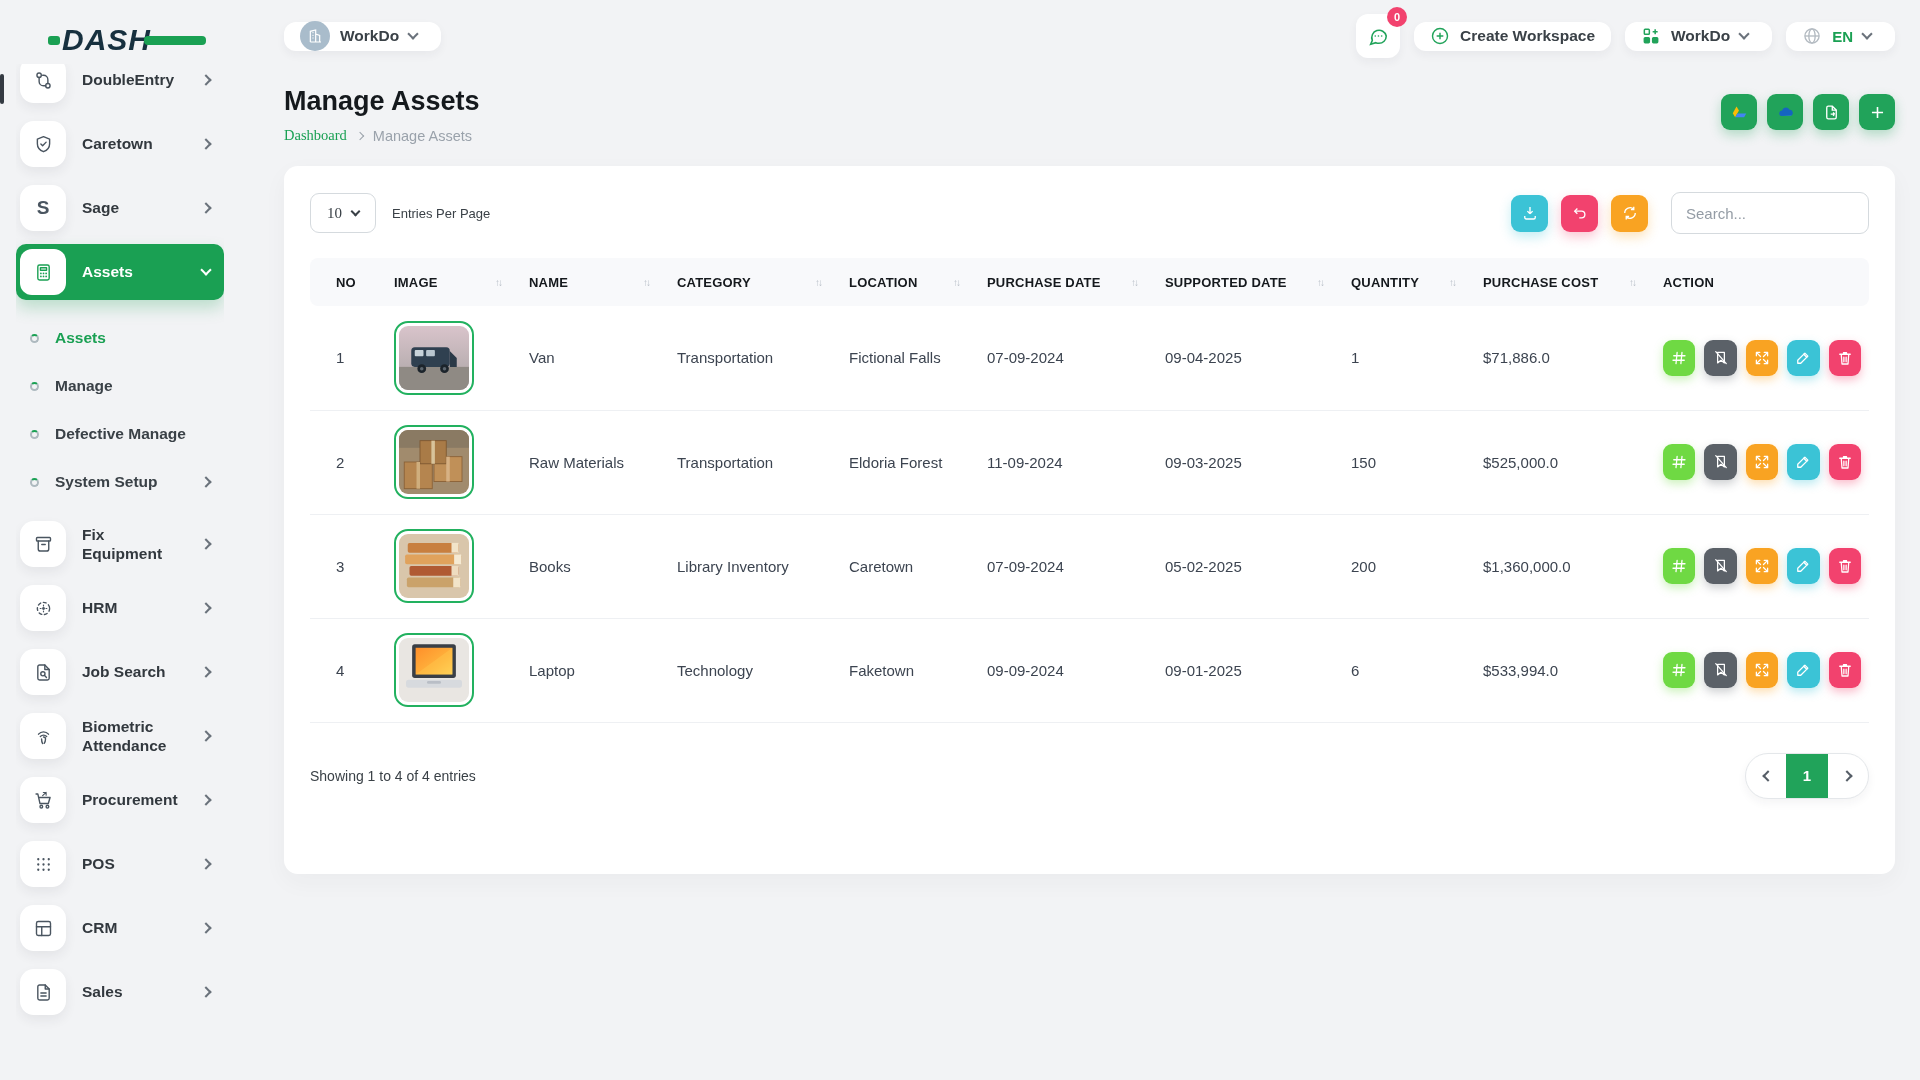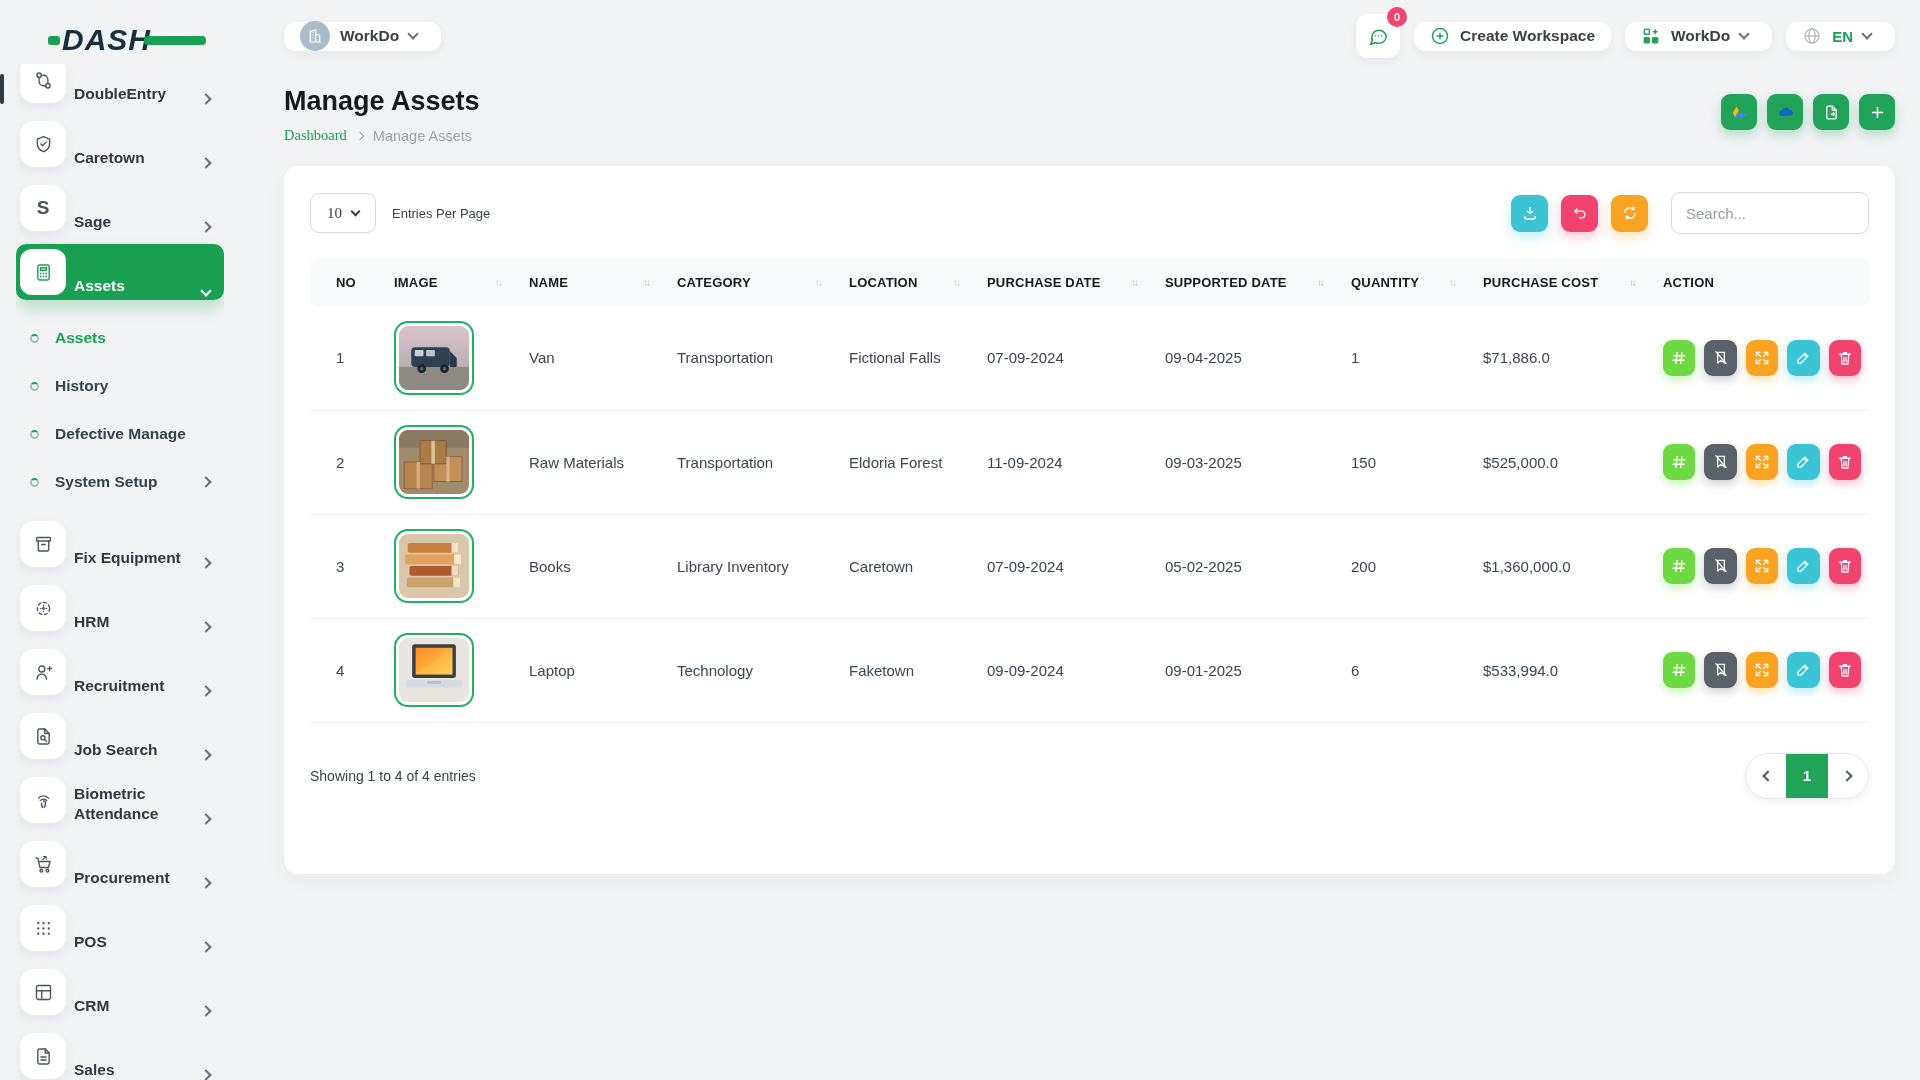--- a/index.html
+++ b/index.html
@@ -7,21 +7,21 @@
 
   
   .sidebar { position:fixed; left:0; top:0; width:240px; height:1080px; padding:18px 16px 0 16px; }
   .scrollhint { position:absolute; left:0; top:74px; width:4px; height:30px; background:#343a42; border-radius:2px; }
   .logo { position:relative; height:44px; display:flex; align-items:center; padding-left:46px; }
   .logo-dot { position:absolute; left:32px; top:18px; width:12px; height:9px; background:#1aa053; border-radius:3px; }
   .logo-text { font-size:30px; font-weight:800; letter-spacing:1px; color:#17303f; font-style:italic; }
   .logo-bar { position:absolute; left:128px; top:18px; width:62px; height:9px; background:#1aa053; border-radius:4px; }
   .menu-wrap { overflow:hidden; height:1016px; margin-top:2px; }
   .menu { margin-top:-12px; }
-  .sb-item { display:flex; align-items:flex-end; gap:8px; padding:5px 6px 5px 4px; margin-bottom:8px; cursor:pointer; border-radius:10px; }
+  .sb-item { display:flex; align-items:center; gap:16px; padding:5px 6px 5px 4px; margin-bottom:8px; cursor:pointer; border-radius:10px; }
   .sb-ic { width:46px; height:46px; flex:0 0 46px; background:#fff; border-radius:14px; display:flex; align-items:center; justify-content:center; box-shadow:0 5px 12px rgba(40,48,56,.07); color:#4a5560; font-weight:600; }
   .sb-ic svg { width:21px; height:21px; }
   .sb-label { font-size:15.5px; font-weight:600; color:#32383e; line-height:1.25; flex:1; }
   .chev { width:8px; height:8px; border-right:2px solid #6a727b; border-bottom:2px solid #6a727b; transform:rotate(-45deg); margin-right:8px; flex:0 0 8px; }
   .chev.down { transform:rotate(45deg); margin-top:-4px; }
   .sb-item.active { background:#1aa053; box-shadow:0 8px 16px rgba(26,160,83,.25); }
   .sb-item.active .sb-label { color:#fff; font-weight:700; }
   .sb-item.active .sb-ic { box-shadow:none; color:#1aa053; border-radius:12px; }
   .sb-item.active .chev { border-color:#fff; }
   .submenu { padding:6px 0 10px 14px; }
@@ -152,21 +152,21 @@
           <span class="sb-label">Assets</span>
           <span class="chev down"></span>
         </div>
         <div class="submenu">
           <div class="sb-sub active">
             <span class="dot"></span>
             <span class="sb-sub-label">Assets</span>
           </div>
           <div class="sb-sub">
             <span class="dot"></span>
-            <span class="sb-sub-label">History</span>
+            <span class="sb-sub-label">Manage</span>
           </div>
           <div class="sb-sub">
             <span class="dot"></span>
             <span class="sb-sub-label">Defective Manage</span>
           </div>
           <div class="sb-sub">
             <span class="dot"></span>
             <span class="sb-sub-label">System Setup</span>
             <span class="chev"></span>
           </div>
@@ -184,31 +184,20 @@
         </div>
         <div class="sb-item">
           <span class="sb-ic">
             <svg viewBox="0 0 24 24" fill="none" stroke="#4a5560" stroke-width="1.6" stroke-linecap="round" stroke-linejoin="round">
               <circle cx="12" cy="12" r="7" stroke-dasharray="3.2 3.2"></circle>
               <circle cx="12" cy="12" r="1.6" fill="#4a5560" stroke="none"></circle>
               <path d="M12 8.2v1M12 14.8v1M8.2 12h1M14.8 12h1" stroke-width="1.3"></path>
             </svg>
           </span>
           <span class="sb-label">HRM</span>
-          <span class="chev"></span>
-        </div>
-        <div class="sb-item">
-          <span class="sb-ic">
-            <svg viewBox="0 0 24 24" fill="none" stroke="#4a5560" stroke-width="1.6" stroke-linecap="round" stroke-linejoin="round">
-              <circle cx="10" cy="8" r="3.4"></circle>
-              <path d="M4.5 19.5c.6-3.6 2.9-5.6 5.5-5.6s4.9 2 5.5 5.6"></path>
-              <path d="M16.8 7.5h4.4M19 5.3v4.4"></path>
-            </svg>
-          </span>
-          <span class="sb-label">Recruitment</span>
           <span class="chev"></span>
         </div>
         <div class="sb-item">
           <span class="sb-ic">
             <svg viewBox="0 0 24 24" fill="none" stroke="#4a5560" stroke-width="1.6" stroke-linecap="round" stroke-linejoin="round">
               <path d="M13.5 3.5H7.5a2 2 0 0 0-2 2v13a2 2 0 0 0 2 2h9a2 2 0 0 0 2-2V8.5z"></path>
               <path d="M13.5 3.5v5h5"></path>
               <circle cx="11.3" cy="13.5" r="2.4"></circle>
               <path d="M13.2 15.4l2.2 2.2"></path>
             </svg>

